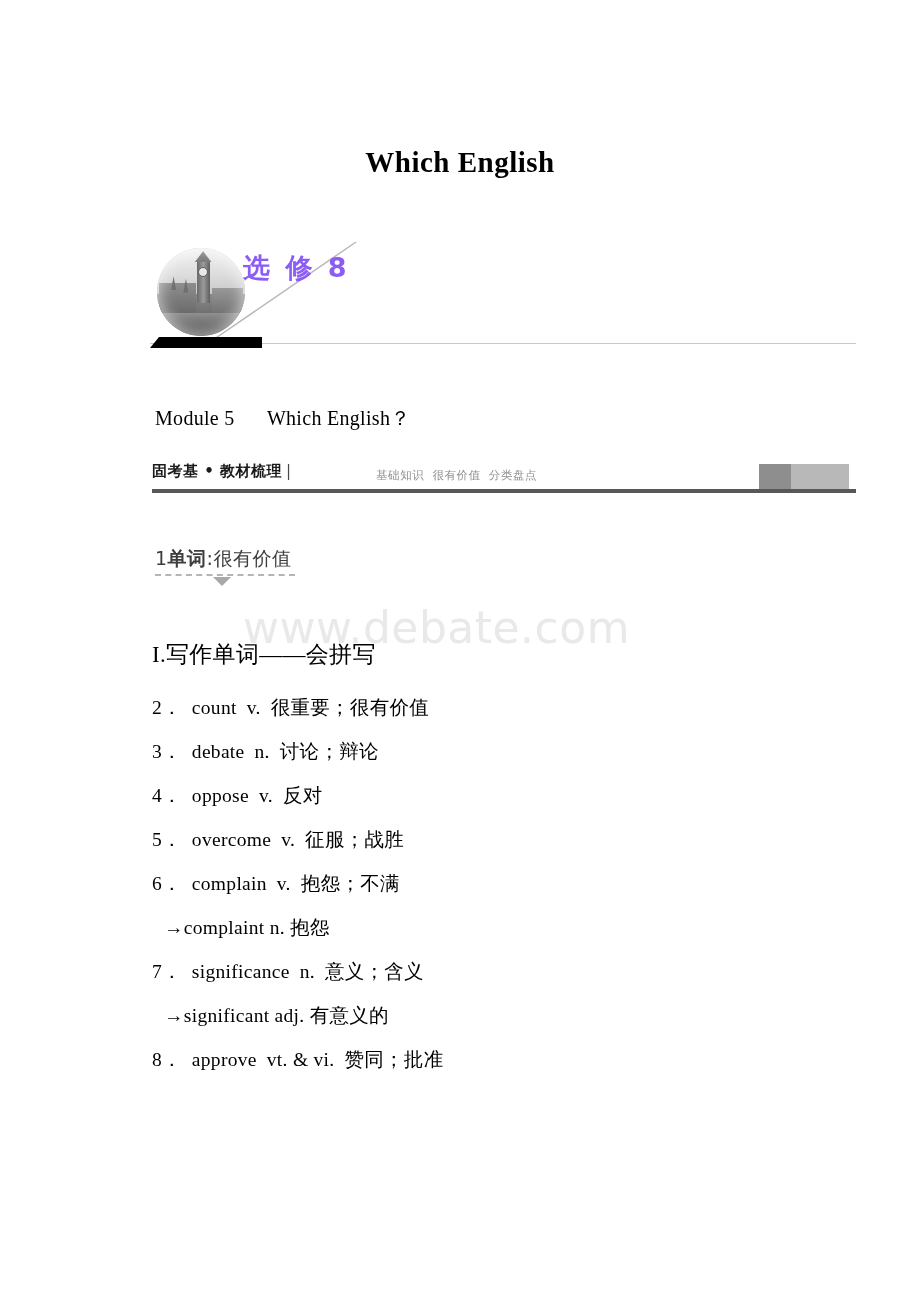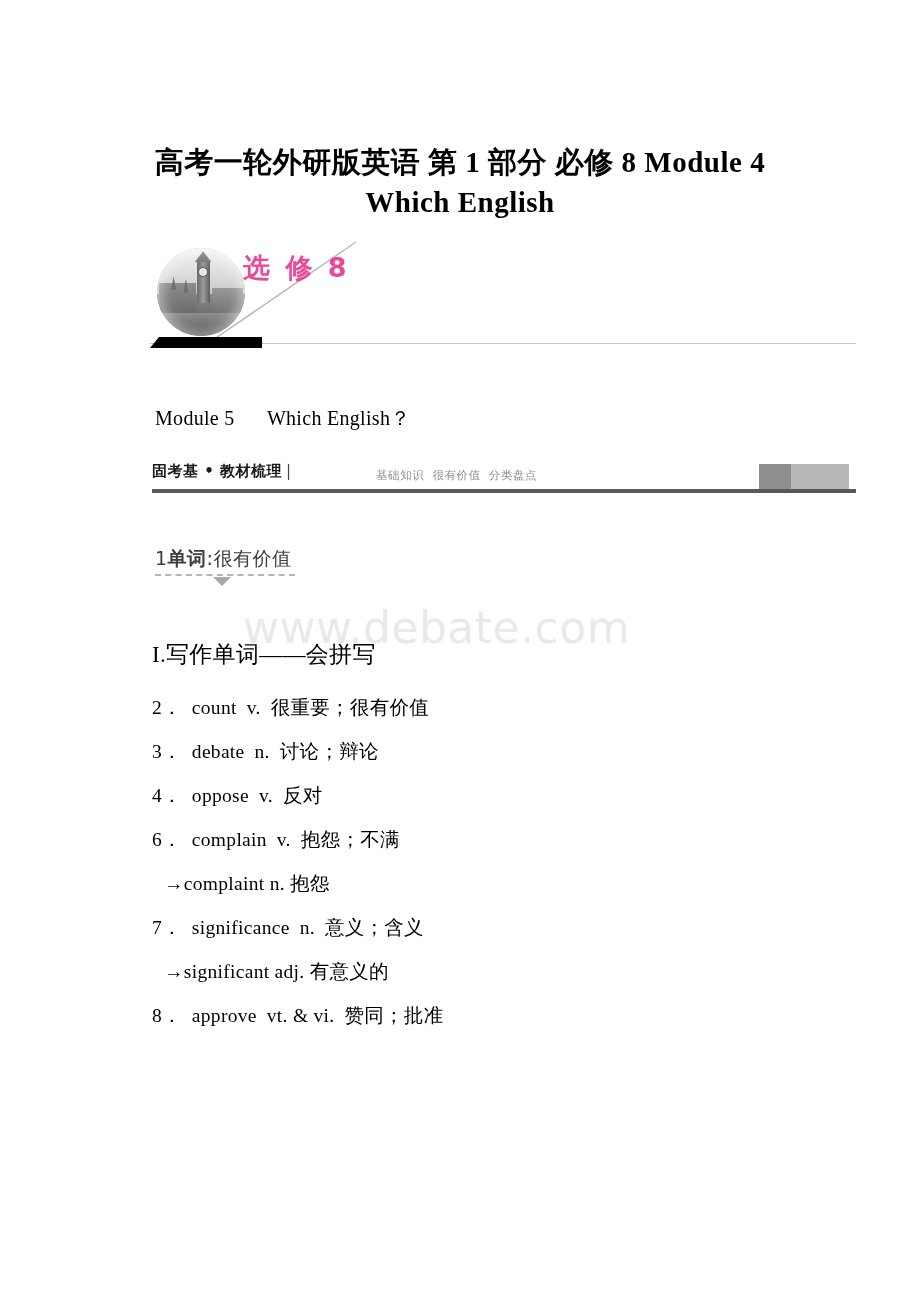--- a/index.html
+++ b/index.html
@@ -109,21 +109,21 @@
     box-shadow: inset 0 0 14px 3px rgba(255,255,255,0.55);
   }
   .badge-label {
     position: absolute;
     left: 93px;
     top: 12px;
     font-family: "DejaVu Sans", "Liberation Sans", sans-serif;
     font-size: 27px;
     font-weight: bold;
     letter-spacing: 3px;
-    color: #ec4899;
+    color: #8b5cf6;
     white-space: nowrap;
   }
   .badge-rule {
     position: absolute;
     left: 0;
     top: 105px;
     width: 706px;
     height: 1px;
     background: #c9c9c9;
   }
@@ -274,21 +274,20 @@
     line-height: 44px;
     letter-spacing: 0.3px;
     white-space: nowrap;
     padding-left: 12px;
   }
 </style>
 </head>
 <body>
 
 <div class="doc-title">
-  <span>高考一轮外研版英语 第 1 部分 必修 8 Module 4</span>
   <span class="title-line2">Which English</span>
 </div>
 
 <div class="badge-block">
 
   <svg class="badge-diagonal" viewBox="0 0 150 104">
     <line x1="148" y1="2" x2="2" y2="102" stroke="#b9b9b9" stroke-width="1.5"></line>
   </svg>
 
   <div class="badge-circle">
@@ -335,18 +334,19 @@
 </div>
 
 <div class="watermark">www.debate.com</div>
 
 <div class="list-title">I.写作单词——会拼写</div>
 
 <div class="wordlist">
     <div class="wl-item"><span class="idx">2．</span><span class="gap-s"></span><span>count</span><span class="gap-s"></span><span>v.</span><span class="gap-s"></span><span>很重要；很有价值</span></div>
     <div class="wl-item"><span class="idx">3．</span><span class="gap-s"></span><span>debate</span><span class="gap-s"></span><span>n.</span><span class="gap-s"></span><span>讨论；辩论</span></div>
     <div class="wl-item"><span class="idx">4．</span><span class="gap-s"></span><span>oppose</span><span class="gap-s"></span><span>v.</span><span class="gap-s"></span><span>反对</span></div>
+    <div class="wl-item"><span class="idx">5．</span><span class="gap-s"></span><span>overcome</span><span class="gap-s"></span><span>v.</span><span class="gap-s"></span><span>征服；战胜</span></div>
     <div class="wl-item"><span class="idx">6．</span><span class="gap-s"></span><span>complain</span><span class="gap-s"></span><span>v.</span><span class="gap-s"></span><span>抱怨；不满</span></div>
     <div class="wl-derived">→complaint n. 抱怨</div>
     <div class="wl-item"><span class="idx">7．</span><span class="gap-s"></span><span>significance</span><span class="gap-s"></span><span>n.</span><span class="gap-s"></span><span>意义；含义</span></div>
     <div class="wl-derived">→significant adj. 有意义的</div>
     <div class="wl-item"><span class="idx">8．</span><span class="gap-s"></span><span>approve</span><span class="gap-s"></span><span>vt. &amp; vi.</span><span class="gap-s"></span><span>赞同；批准</span></div>
   </div>
 
 </body></html>

